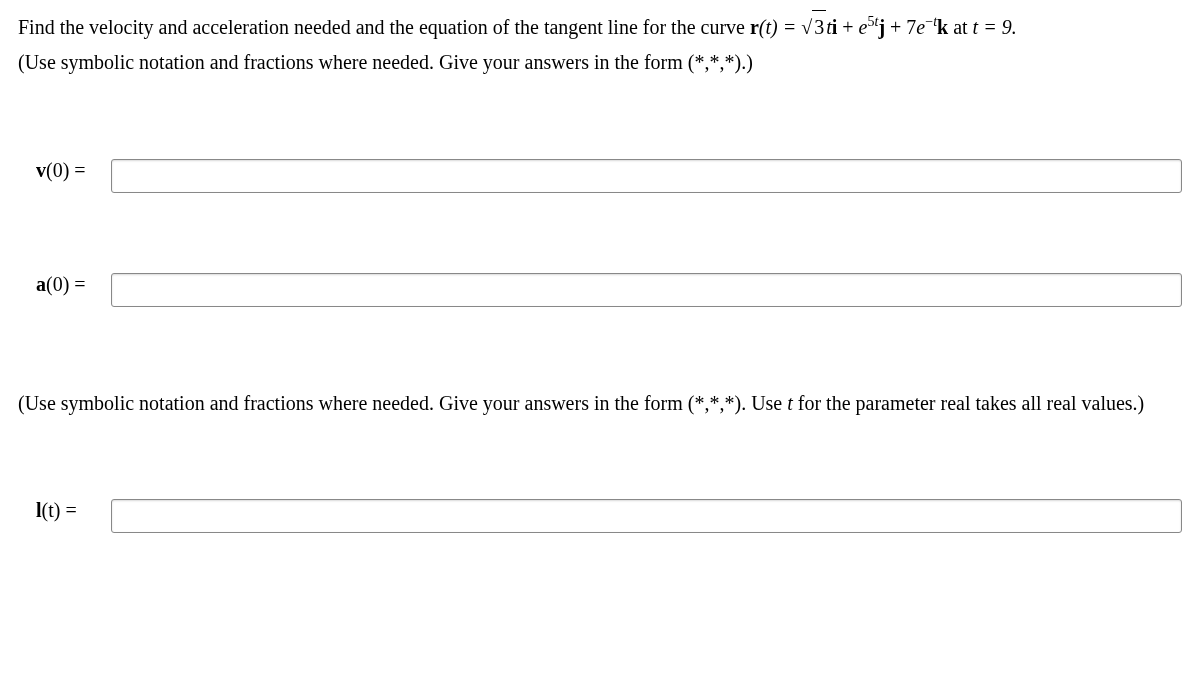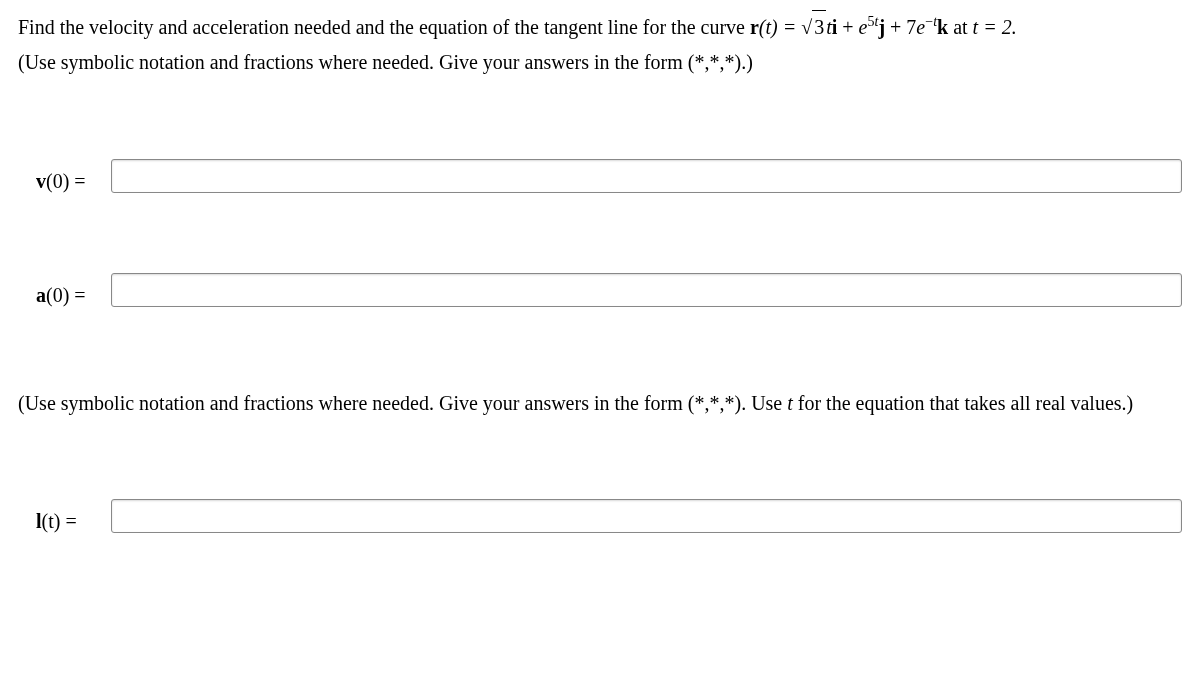--- a/index.html
+++ b/index.html
@@ -43,21 +43,21 @@
     sup {
       font-size: 0.7em;
       vertical-align: super;
       line-height: 0;
     }
     .instruction {
       margin-bottom: 40px;
     }
     .answer-row {
       display: flex;
-      align-items: flex-end;
+      align-items: flex-start;
       margin-left: 18px;
       margin-bottom: 80px;
     }
     .answer-row.first {
       margin-top: 85px;
     }
     .answer-label {
       font-weight: bold;
       white-space: nowrap;
       margin-right: 10px;
@@ -91,41 +91,41 @@
   </style>
 </head>
 <body>
 
 <div class="problem-text">
   <span>Find the velocity and acceleration needed and the equation of the tangent line for the curve </span>
   <span class="math">
     <span class="bold-var">r</span><span class="italic">(t) = </span><span class="sqrt"><span class="under">3</span></span><span class="italic">t</span><span class="bold-var">i</span> + <span class="italic">e</span><sup><span>5</span><span class="italic">t</span></sup><span class="bold-var">j</span> + <span>7</span><span class="italic">e</span><sup>−<span class="italic">t</span></sup><span class="bold-var">k</span>
   </span>
   <span> at </span>
-  <span class="italic">t = 2.</span>
+  <span class="italic">t = 9.</span>
 </div>
 
 <div class="instruction">(Use symbolic notation and fractions where needed. Give your answers in the form (*,*,*).)</div>
 
 <div class="answer-row first">
   <span class="answer-label">
     <span>v</span><span style="font-weight:normal">(0) =</span>
   </span>
   <input type="text" class="answer-input" value="" style="">
 </div>
 
 <div class="answer-row">
   <span class="answer-label">
     <span>a</span><span style="font-weight:normal">(0) =</span>
   </span>
   <input type="text" class="answer-input" value="" style="">
 </div>
 
 <div class="instruction2">
-  <span>(Use symbolic notation and fractions where needed. Give your answers in the form (*,*,*). Use </span><span class="italic">t</span><span> for the equation that takes all real values.)</span>
+  <span>(Use symbolic notation and fractions where needed. Give your answers in the form (*,*,*). Use </span><span class="italic">t</span><span> for the parameter real takes all real values.)</span>
 </div>
 
 <div class="answer-row last">
   <span class="answer-label lt-label">
     <span>l</span><span class="paren">(t) =</span>
   </span>
   <input type="text" class="answer-input" value="" style="">
 </div>
 
 </body></html>

